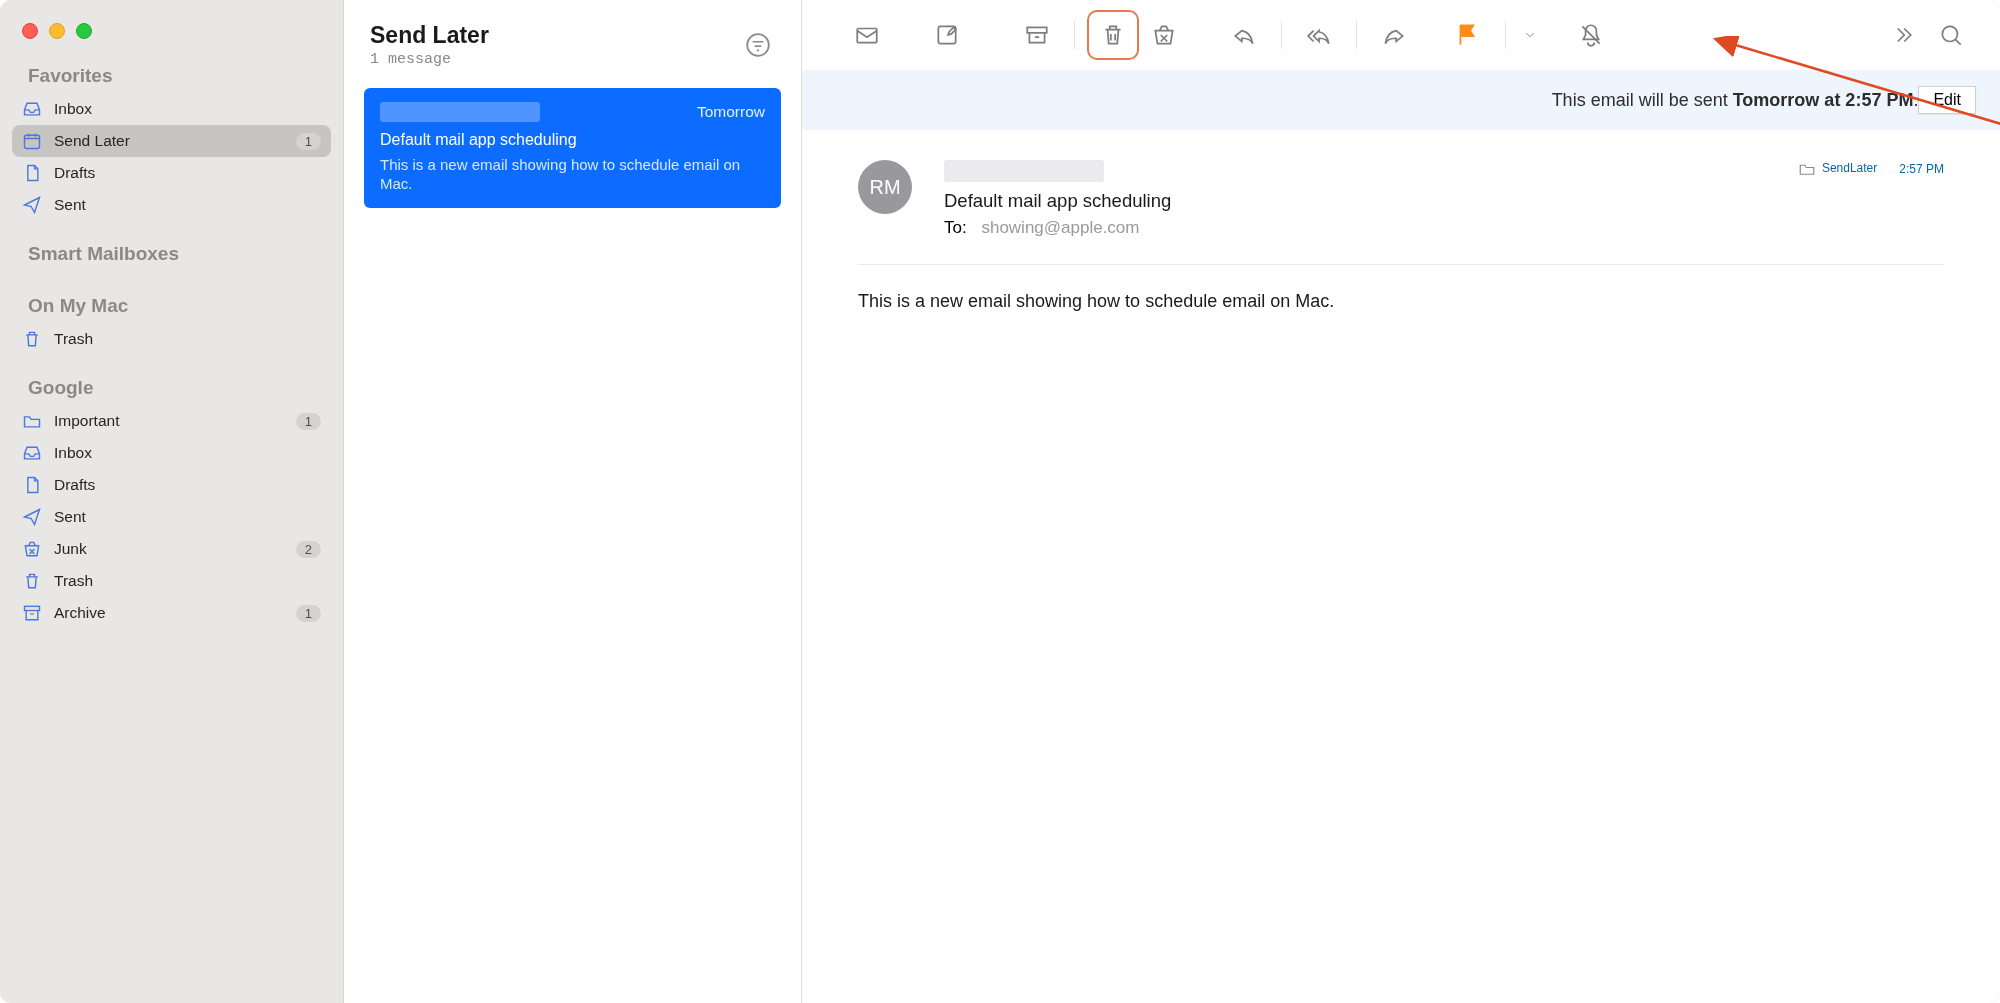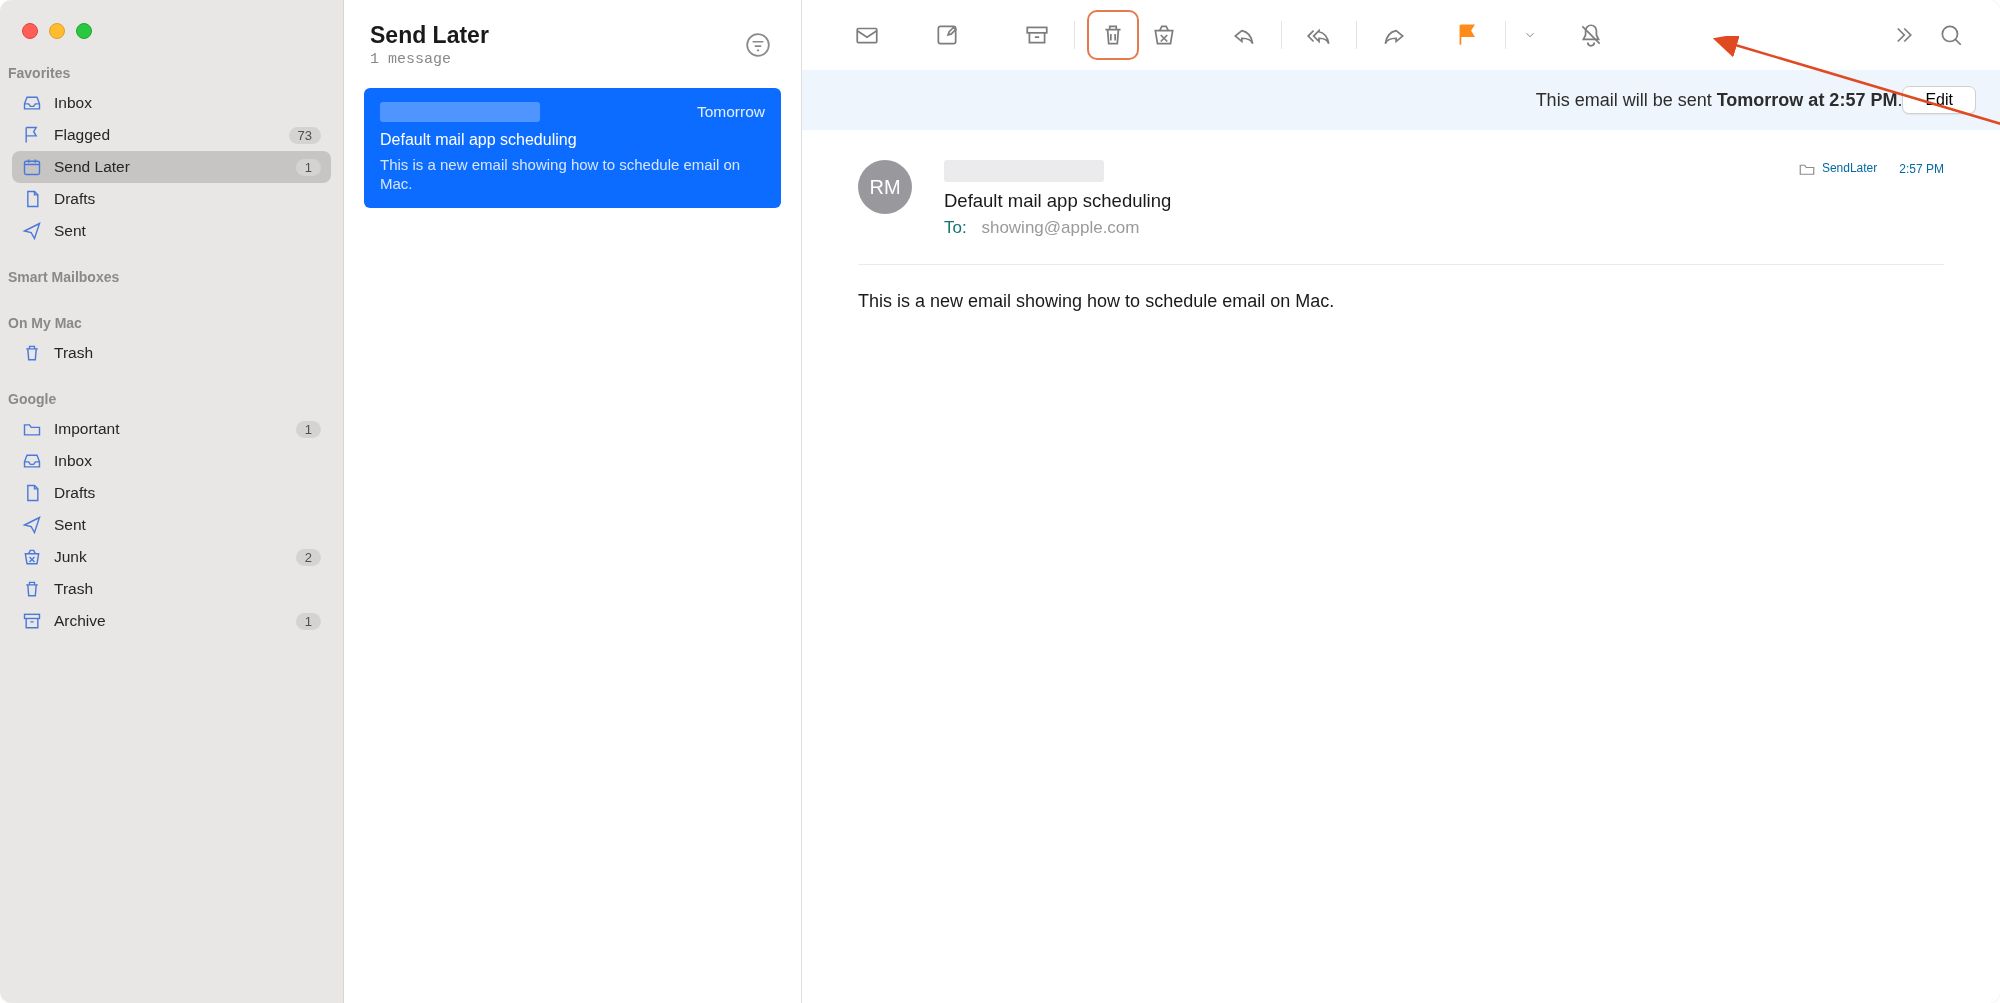--- a/index.html
+++ b/index.html
@@ -7,21 +7,21 @@
   .app { display: flex; width: 2000px; height: 1003px; border-radius: 12px; overflow: hidden; box-shadow: 0 0 0 1px rgba(0,0,0,0.04); position: relative; }
 
   
   .sidebar { width: 344px; background: #e9e7e6; border-right: 1px solid #d8d5d3; display: flex; flex-direction: column; padding-top: 8px; }
   .traffic { display:flex; gap:11px; padding: 15px 0 20px 22px; }
   .traffic .dot { width: 16px; height:16px; border-radius:50%; }
   .dot.red{background:#ff5f57;border:1px solid #e14238;}
   .dot.yellow{background:#febc2e;border:1px solid #e0a024;}
   .dot.green{background:#28c840;border:1px solid #22a633;}
 
-  .section-title { font-size:14px; font-weight:600; color:#8b8986; padding: 6px 24px 6px 8px; }
+  .section-title { font-size:19px; font-weight:600; color:#8b8986; padding: 6px 24px 6px 28px; }
   .side-list { list-style:none; padding: 0 12px 16px 12px; }
   .side-item { display:flex; align-items:center; height:32px; padding:0 10px; border-radius:8px; font-size:15.5px; color:#262626; cursor:default; }
   .side-item.selected { background:#c7c5c3; }
   .side-item .icon { width:20px; height:20px; margin-right:12px; display:flex; align-items:center; justify-content:center; color:#4b79d9; }
   .side-item .icon svg { width:20px; height:20px; stroke:#4b79d9; fill:none; stroke-width:1.7; }
   .side-item .label { flex:1; }
   .side-item .count { background:#d5d3d1; color:#4f4f4f; font-size:13px; padding:1px 9px; border-radius:10px; }
 
   
   .msglist { width: 458px; background:#fff; border-right: 1px solid #dedede; display:flex; flex-direction:column; }
@@ -45,30 +45,30 @@
   .tbtn { width:50px; height:46px; display:flex; align-items:center; justify-content:center; color:#7d7d7d; }
   .tbtn svg { width:26px; height:26px; stroke:#7d7d7d; fill:none; stroke-width:1.6; }
   .tdivider { width:1px; height:28px; background:#e3e3e3; margin:0 12px; }
   .trash-btn { border:2.5px solid #e67a4f; border-radius:10px; width:52px; height:50px; }
   .flag-btn svg{ fill:#ff8c1a; stroke:#ff8c1a; }
   .chevron { width:24px; }
   .chevron svg{ width:14px; height:14px; }
   .spacer { flex:1; }
 
   .schedule-banner { background:#eef5fc; display:flex; align-items:center; justify-content:flex-end; padding:16px 24px 16px 56px; font-size:18px; color:#2d2d2d; }
-  .schedule-banner .edit { background:#fff; border:1px solid #d0d0d0; border-radius:7px; padding:4px 22px; font-size:16px; box-shadow:0 1px 1px rgba(0,0,0,0.06); }
+  .schedule-banner .edit { background:#fff; border:1px solid #d0d0d0; border-radius:0; padding:4px 14px; font-size:16px; box-shadow:0 1px 1px rgba(0,0,0,0.06); }
 
   .content { padding: 30px 56px; }
   .header-row { display:flex; align-items:flex-start; gap:32px; }
   .avatar { width:54px; height:54px; border-radius:50%; background:#99989c; color:#fff; display:flex; align-items:center; justify-content:center; font-size:20px; font-weight:500; }
   .header-meta { flex:1; }
   .from-mask { background:#ebebed; height:22px; width:160px; border-radius:3px; margin-bottom:8px; }
   .subject-line { font-size:18.5px; }
   .to-line { font-size:17px; margin-top:6px; }
-  .to-label { color:#0f766e; margin-right:10px; }
+  .to-label { color:#000000; margin-right:10px; }
   .to-addr { color:#9a9a9a; }
   .right-meta { display:flex; align-items:center; gap:22px; color:#0369a1; font-size:12px; }
   .right-meta .folder svg{ width:18px; height:18px; stroke:#8c8c8c; fill:none; vertical-align:middle; margin-right:6px; }
   .divider-line { height:1px; background:#eaeaea; margin:26px 0; }
   .body { font-size:18px; }
 
   
   .arrow-svg { position:absolute; left:910px; top:36px; pointer-events:none; }
 </style>
 </head>
@@ -86,29 +86,20 @@
     <div class="section-title">Favorites</div>
     <ul class="side-list">
       <li class="side-item">
         <span class="icon">
             <svg viewBox="0 0 24 24">
               <path d="M3 13l3-8h12l3 8v6H3v-6z"></path>
               <path d="M3 13h5l2 3h4l2-3h5"></path>
             </svg>
           </span>
         <span class="label">Inbox</span>
-      </li>
-      <li class="side-item">
-        <span class="icon">
-            <svg viewBox="0 0 24 24">
-              <path d="M5 3v18M5 3h12l-3 5 3 5H5"></path>
-            </svg>
-          </span>
-        <span class="label">Flagged</span>
-        <span class="count">73</span>
       </li>
       <li class="side-item selected">
         <span class="icon">
             <svg viewBox="0 0 24 24">
               <rect x="3" y="5" width="18" height="16" rx="2"></rect>
               <path d="M3 9h18M8 3v4M16 3v4"></path>
             </svg>
           </span>
         <span class="label">Send Later</span>
         <span class="count">1</span>

